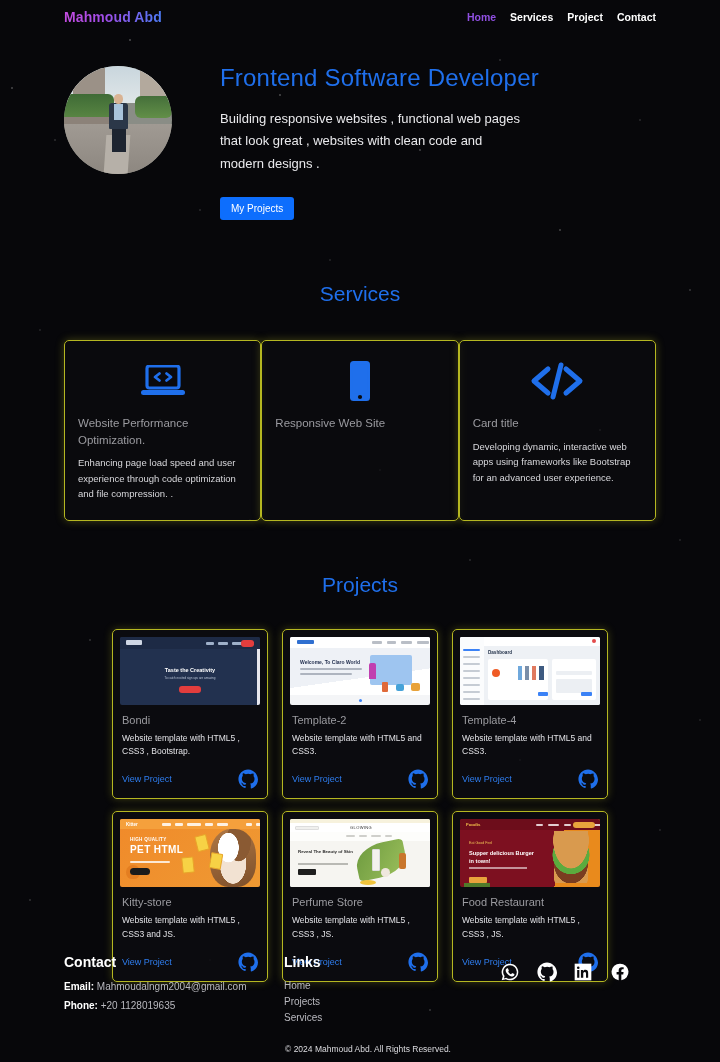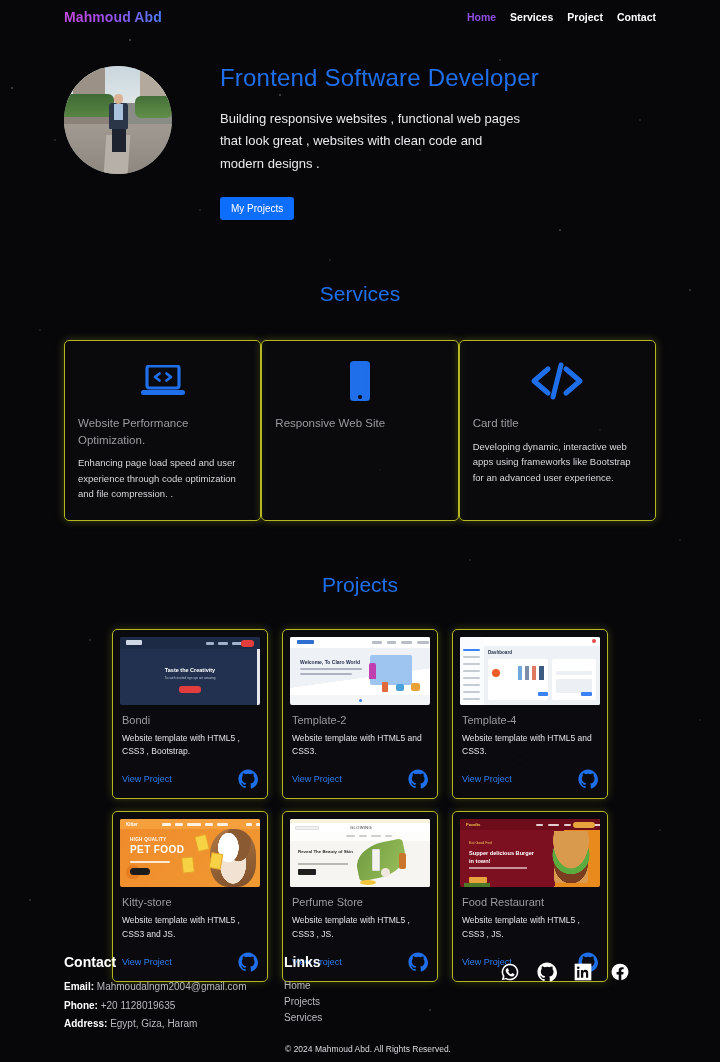--- a/index.html
+++ b/index.html
@@ -592,21 +592,21 @@
           <div class="bar"></div>
             <div class="logo">Kitter</div>
           <div class="mi" style="left:42px;width:9px"></div>
             <div class="mi" style="left:55px;width:8px"></div>
           <div class="mi" style="left:67px;width:14px"></div>
             <div class="mi" style="left:85px;width:8px"></div>
           <div class="mi" style="left:97px;width:11px"></div>
           <div class="mi" style="left:126px;width:6px"></div>
             <div class="mi" style="left:136px;width:12px"></div>
           <div class="h0">HIGH QUALITY</div>
-          <div class="h1">PET FOOD</div>
+          <div class="h1">PET HTML</div>
           <div class="sub"></div>
             <div class="btn"></div>
         </div>
         <div class="proj-title">Kitty-store</div>
         <div class="proj-desc">Website template with HTML5 , CSS3 and JS.</div>
         <div class="proj-foot">
           <a class="proj-link" href="#">View Project</a>
           <span>
             <svg class="soc" viewBox="0 0 24 24" fill="#1f6feb">
                 <path d="M12 .5C5.7.5.5 5.7.5 12c0 5.1 3.3 9.4 7.9 10.9.6.1.8-.2.8-.6v-2c-3.2.7-3.9-1.5-3.9-1.5-.5-1.3-1.3-1.7-1.3-1.7-1-.7.1-.7.1-.7 1.1.1 1.7 1.2 1.7 1.2 1 1.8 2.7 1.3 3.4 1 .1-.8.4-1.3.7-1.6-2.6-.3-5.3-1.3-5.3-5.8 0-1.3.5-2.3 1.2-3.1-.1-.3-.5-1.5.1-3.1 0 0 1-.3 3.3 1.2a11 11 0 0 1 6 0C17.5 5.1 18.5 5.4 18.5 5.4c.6 1.6.2 2.8.1 3.1.8.8 1.2 1.8 1.2 3.1 0 4.5-2.7 5.5-5.3 5.8.4.4.8 1.1.8 2.2v3.3c0 .4.2.7.8.6 4.6-1.5 7.9-5.8 7.9-10.9C23.5 5.7 18.3.5 12 .5z"></path>
@@ -684,24 +684,20 @@
 
       <div class="f-contact">
         <div class="f-head">Contact</div>
         <div class="f-line">
           <b>Email:</b>
           <span>Mahmoudalngm2004@gmail.com</span>
         </div>
         <div class="f-line">
           <b>Phone:</b>
           <span>+20 1128019635</span>
-        </div>
-        <div class="f-line">
-          <b>Address:</b>
-          <span>Egypt, Giza, Haram</span>
         </div>
       </div>
 
       <div class="f-links">
         <div class="f-head">Links</div>
         <a class="f-link" href="#">Home</a>
         <a class="f-link" href="#">Projects</a>
         <a class="f-link" href="#">Services</a>
       </div>
 

